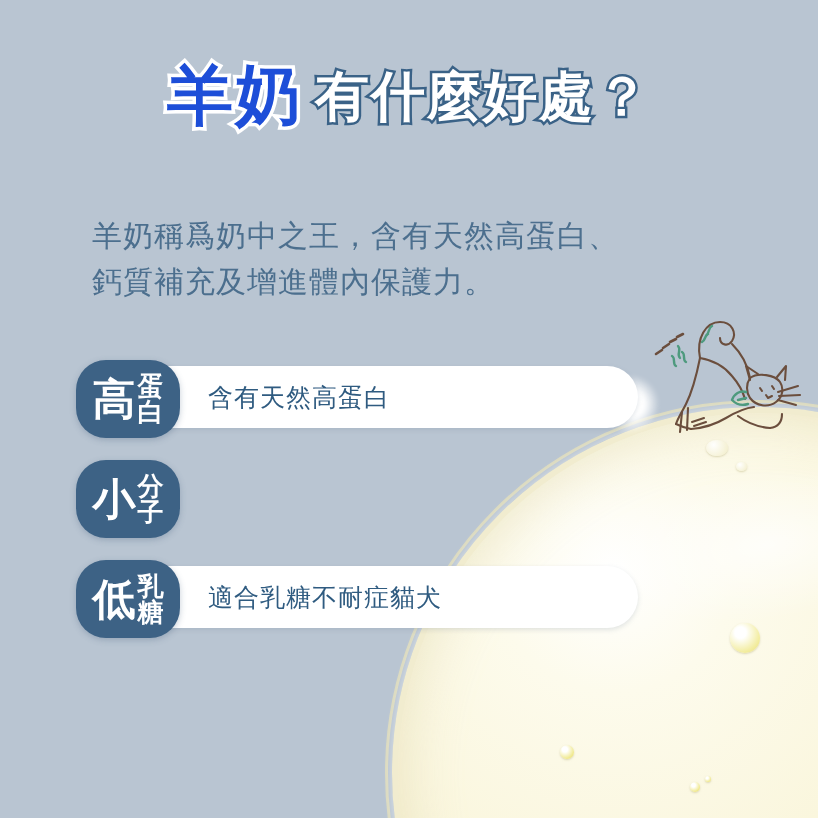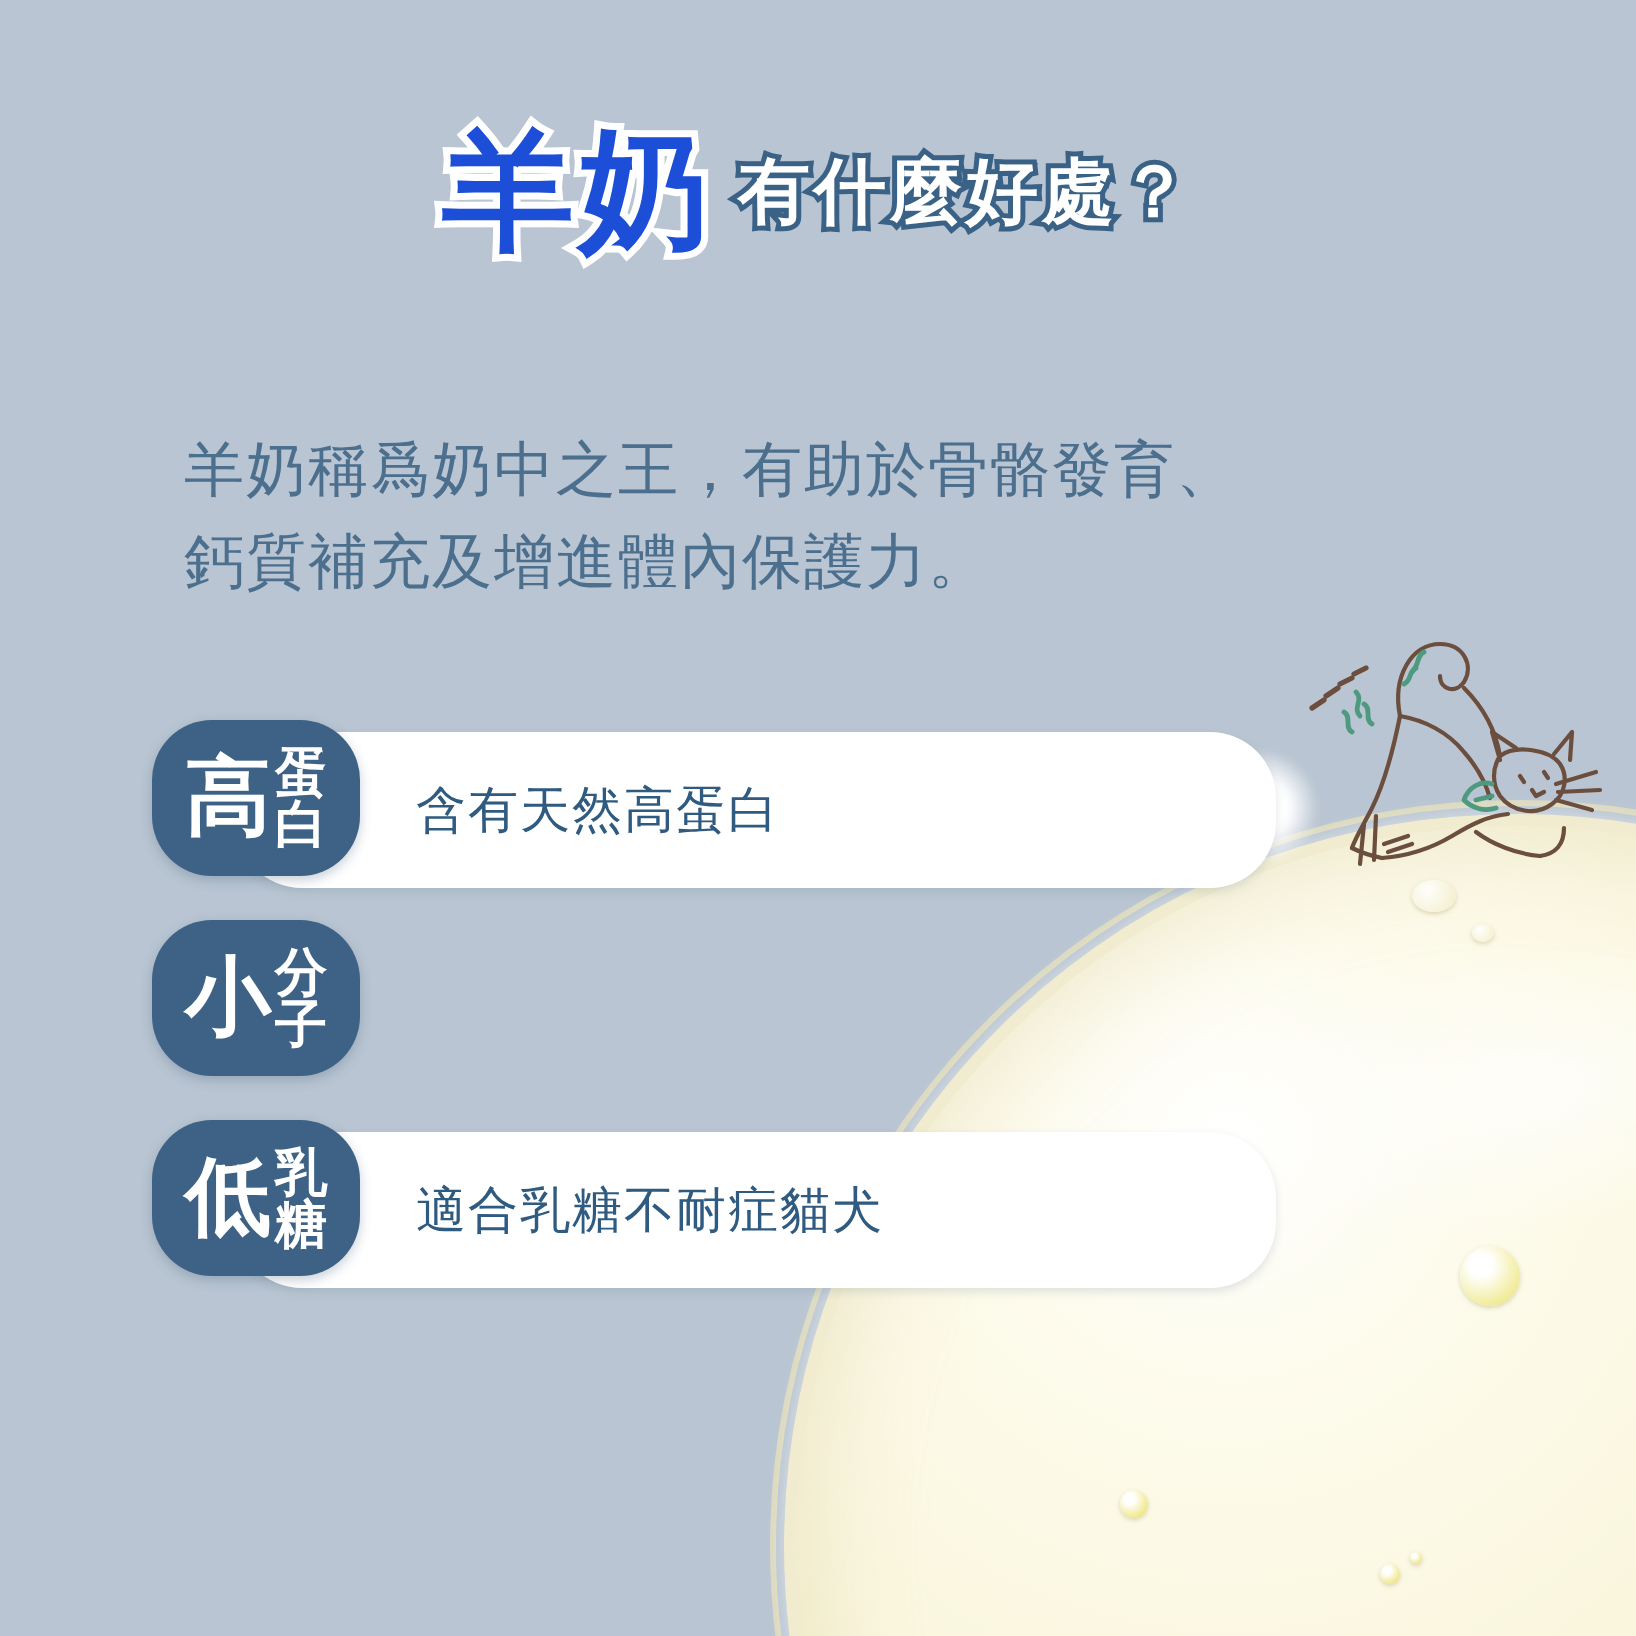--- a/index.html
+++ b/index.html
@@ -120,21 +120,21 @@
   }
   .title-main {
     font-size: 66px;
     line-height: 1.15;
     color: #1d4ed8;
     -webkit-text-stroke: 7px #ffffff;
     paint-order: stroke fill;
     text-shadow: 0 0 1px #ffffff;
   }
   .title-rest {
-    font-size: 36px;
+    font-size: 54px;
     line-height: 1.15;
     margin-left: 12px;
     color: #ffffff;
     -webkit-text-stroke: 5px #3a6287;
     paint-order: stroke fill;
   }
 
   
   .intro {
     position: absolute;
@@ -159,21 +159,21 @@
   .feature-row {
     position: relative;
     height: 78px;
     margin-bottom: 22px;
   }
   .pill {
     position: absolute;
     left: 118px;
     top: 6px;
     width: 520px;
-    height: 78px;
+    height: 62px;
     background: #ffffff;
     border-radius: 33px;
     box-shadow: 0 2px 5px rgba(120,135,155,0.22);
   }
   .pill-text {
     position: absolute;
     left: 90px;
     top: 50%;
     transform: translateY(-50%);
     color: #2f5b80;
@@ -289,21 +289,21 @@
       <path d="M24 42 L30 39"></path>
       <path d="M31 37 L37 34"></path>
     </g>
   </svg>
 
   <div class="title-row">
     <span class="title-main">羊奶</span><span class="title-rest">有什麼好處？</span>
   </div>
 
   <div class="intro">
-    <div>羊奶稱爲奶中之王，有助於骨骼發育、</div>
+    <div>羊奶稱爲奶中之王，含有天然高蛋白、</div>
     <div>鈣質補充及增進體內保護力。</div>
   </div>
 
   <div class="features">
 
     <div class="feature-row">
       <div class="pill">
         <span class="pill-text">含有天然高蛋白</span>
       </div>
       <div class="badge">

